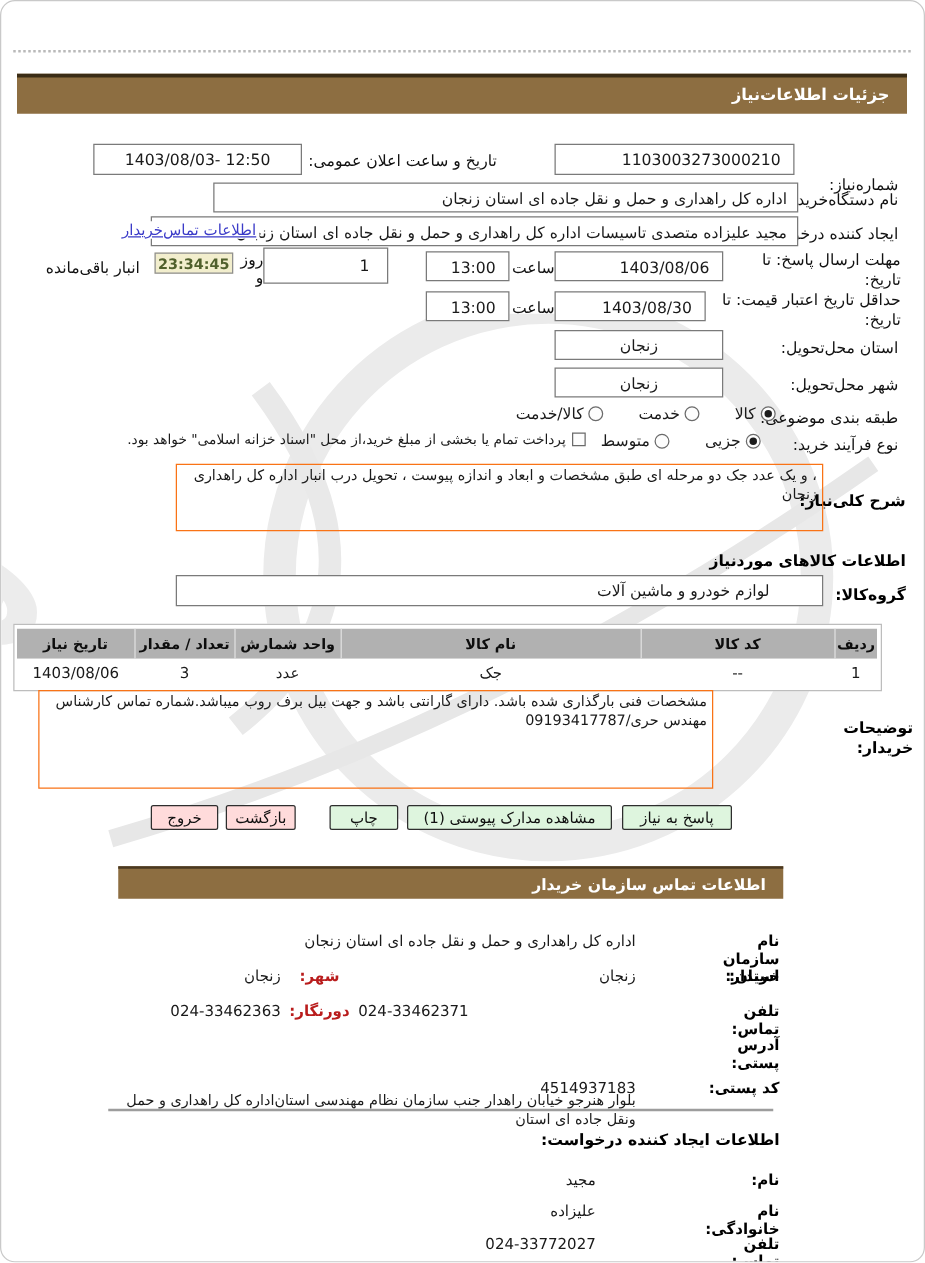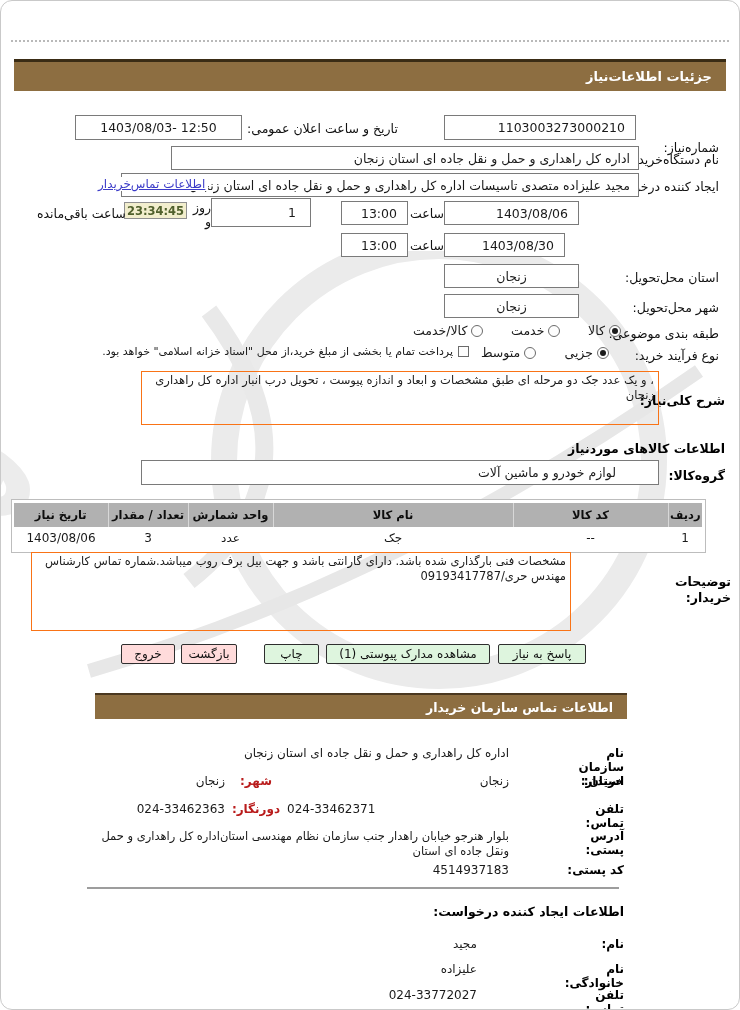--- a/index.html
+++ b/index.html
@@ -62,21 +62,21 @@
     background:#b1b1b1; font-size:11.5px; font-weight:bold; height:24px; color:#0d0d0d;
     border-left:1px solid #d8d8d8; text-align:center;
   }
   th:last-child{ border-left:none; }
   td{ font-size:12px; height:22px; text-align:center; background:#fff; }
   .c-row{ display:flex; direction:rtl; align-items:flex-start; font-size:12px; }
   .c-lbl{ font-weight:bold; width:115px; flex:0 0 auto; color:#000;padding-left:48px; }
   .c-lbl2{ font-weight:bold; width:62px; flex:0 0 auto; color:#b91c1c;text-align:center; }
   .c-val{ width:222px; flex:0 0 auto; }
   .c-val-sm{ padding-right:32px; }
-  .addr{ width:412px; line-height:15px; font-size:11.5px; }
+  .addr{ width:412px; line-height:15px; font-size:11.5px;margin-top:44px; }
   .sep{ top:886px; right:120px; width:532px; border-top:2px solid #9d9d9d; }
 </style>
 </head>
 <body>
 
 <div class="card">
 
   <svg class="wm" style="top:250px; right:0; left:0; height:480px;" viewBox="0 0 740 480" xmlns="http://www.w3.org/2000/svg">
     <circle cx="440" cy="210" r="215" fill="none" stroke="#ebebeb" stroke-width="26"></circle>
     <path d="M 90 420 Q 400 330 700 120" fill="none" stroke="#e7e7e7" stroke-width="14"></path>
@@ -103,36 +103,38 @@
   <div class="inp end" style="top:145px; left:170px; width:468px; height:24px;">
     <span>اداره کل  راهداری و حمل و نقل جاده ای استان زنجان</span>
   </div>
 
   <div class="lbl" style="top:178px; right:20px;">ایجاد کننده درخواست:</div>
   <div class="inp end" style="top:172px; left:120px; width:518px; height:24px;">
     <span>مجید علیزاده  متصدی تاسیسات اداره کل  راهداری و حمل و نقل جاده ای استان زنجان</span>
   </div>
   <div class="link" style="top:176px; left:94px;">اطلاعات تماس‌خریدار</div>
 
+  <div class="lbl2" style="top:199px; right:18px; width:142px; white-space:normal;">مهلت ارسال پاسخ: تا تاریخ:</div>
   <div class="inp numend" style="top:200px; left:443px; width:135px; height:24px;">
     <span class="num">1403/08/06</span>
   </div>
   <div class="lbl" style="top:205px; left:409px;">ساعت</div>
   <div class="inp numend" style="top:200px; left:340px; width:67px; height:24px;">
     <span class="num">13:00</span>
   </div>
   <div class="inp numend" style="top:197px; left:210px; width:100px; height:29px; padding-right:14px;">
     <span class="num">1</span>
   </div>
   <div class="lbl2" style="top:200px; left:186px; width:24px; white-space:normal; line-height:14px;">روز و</div>
   <div class="cd" style="top:201px; left:123px; width:63px; height:17px;">
     <span>23:34:45</span>
   </div>
-  <div class="lbl" style="top:205px; left:36px;">ساعت باقی‌مانده</div>
-
+  <div class="lbl" style="top:205px; left:36px;">انبار باقی‌مانده</div>
+
+  <div class="lbl2" style="top:231px; right:18px; width:155px; white-space:normal;">حداقل تاریخ اعتبار قیمت: تا تاریخ:</div>
   <div class="inp numend" style="top:232px; left:443px; width:121px; height:24px;">
     <span class="num">1403/08/30</span>
   </div>
   <div class="lbl" style="top:237px; left:409px;">ساعت</div>
   <div class="inp numend" style="top:232px; left:340px; width:67px; height:24px;">
     <span class="num">13:00</span>
   </div>
 
   <div class="lbl" style="top:269px; right:20px;">استان محل‌تحویل:</div>
   <div class="inp center" style="top:263px; left:443px; width:135px; height:24px;">

